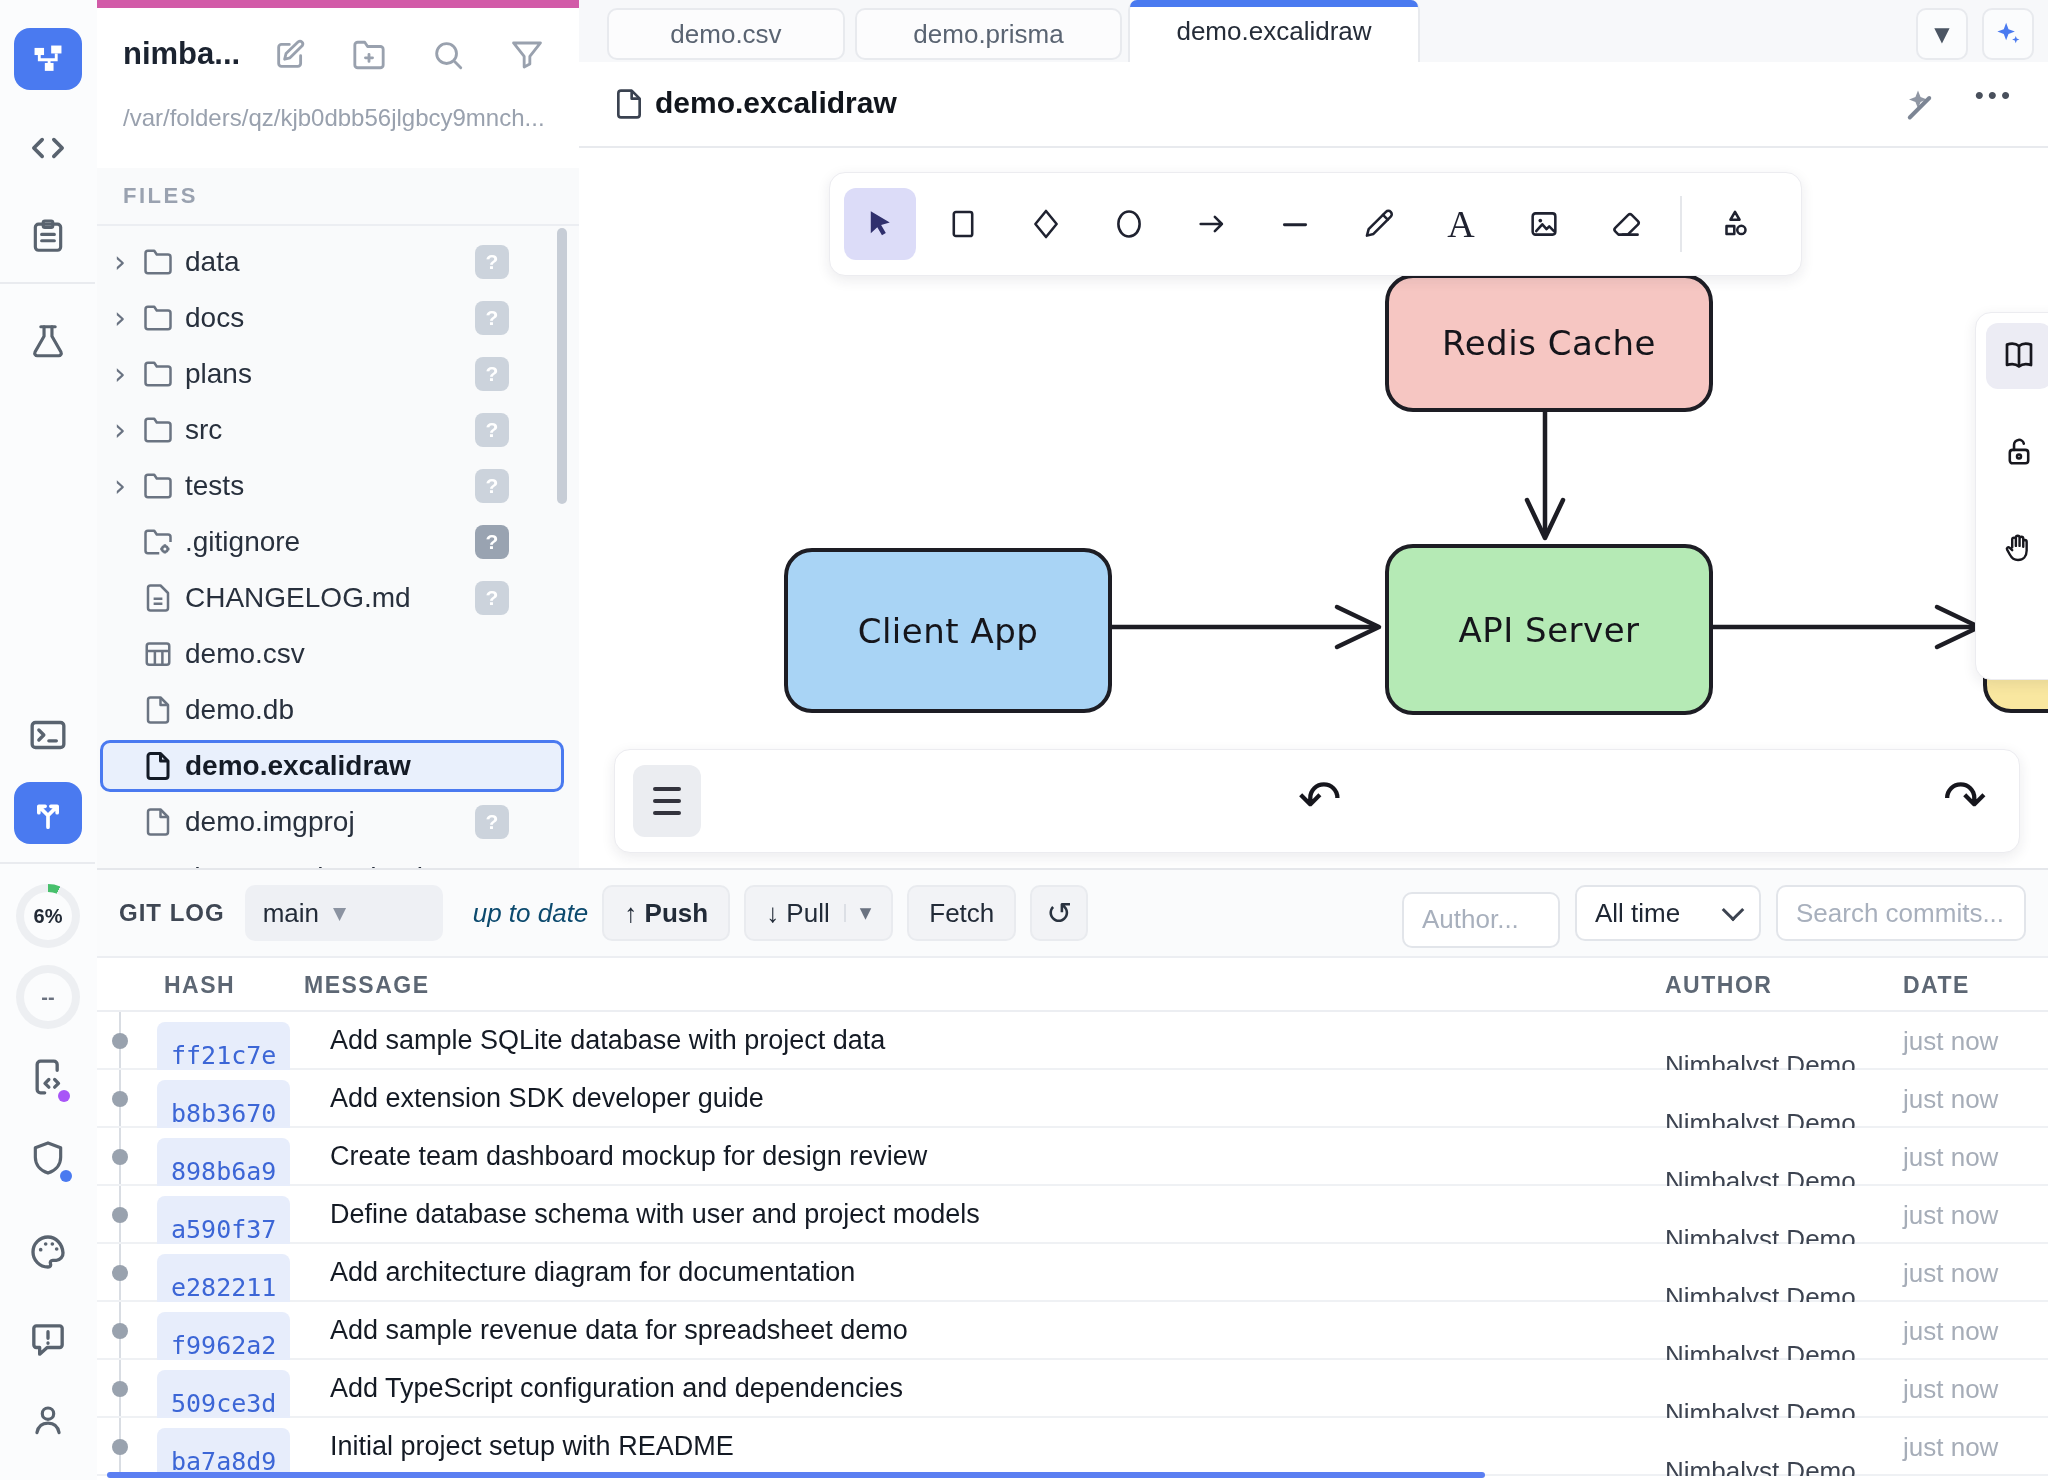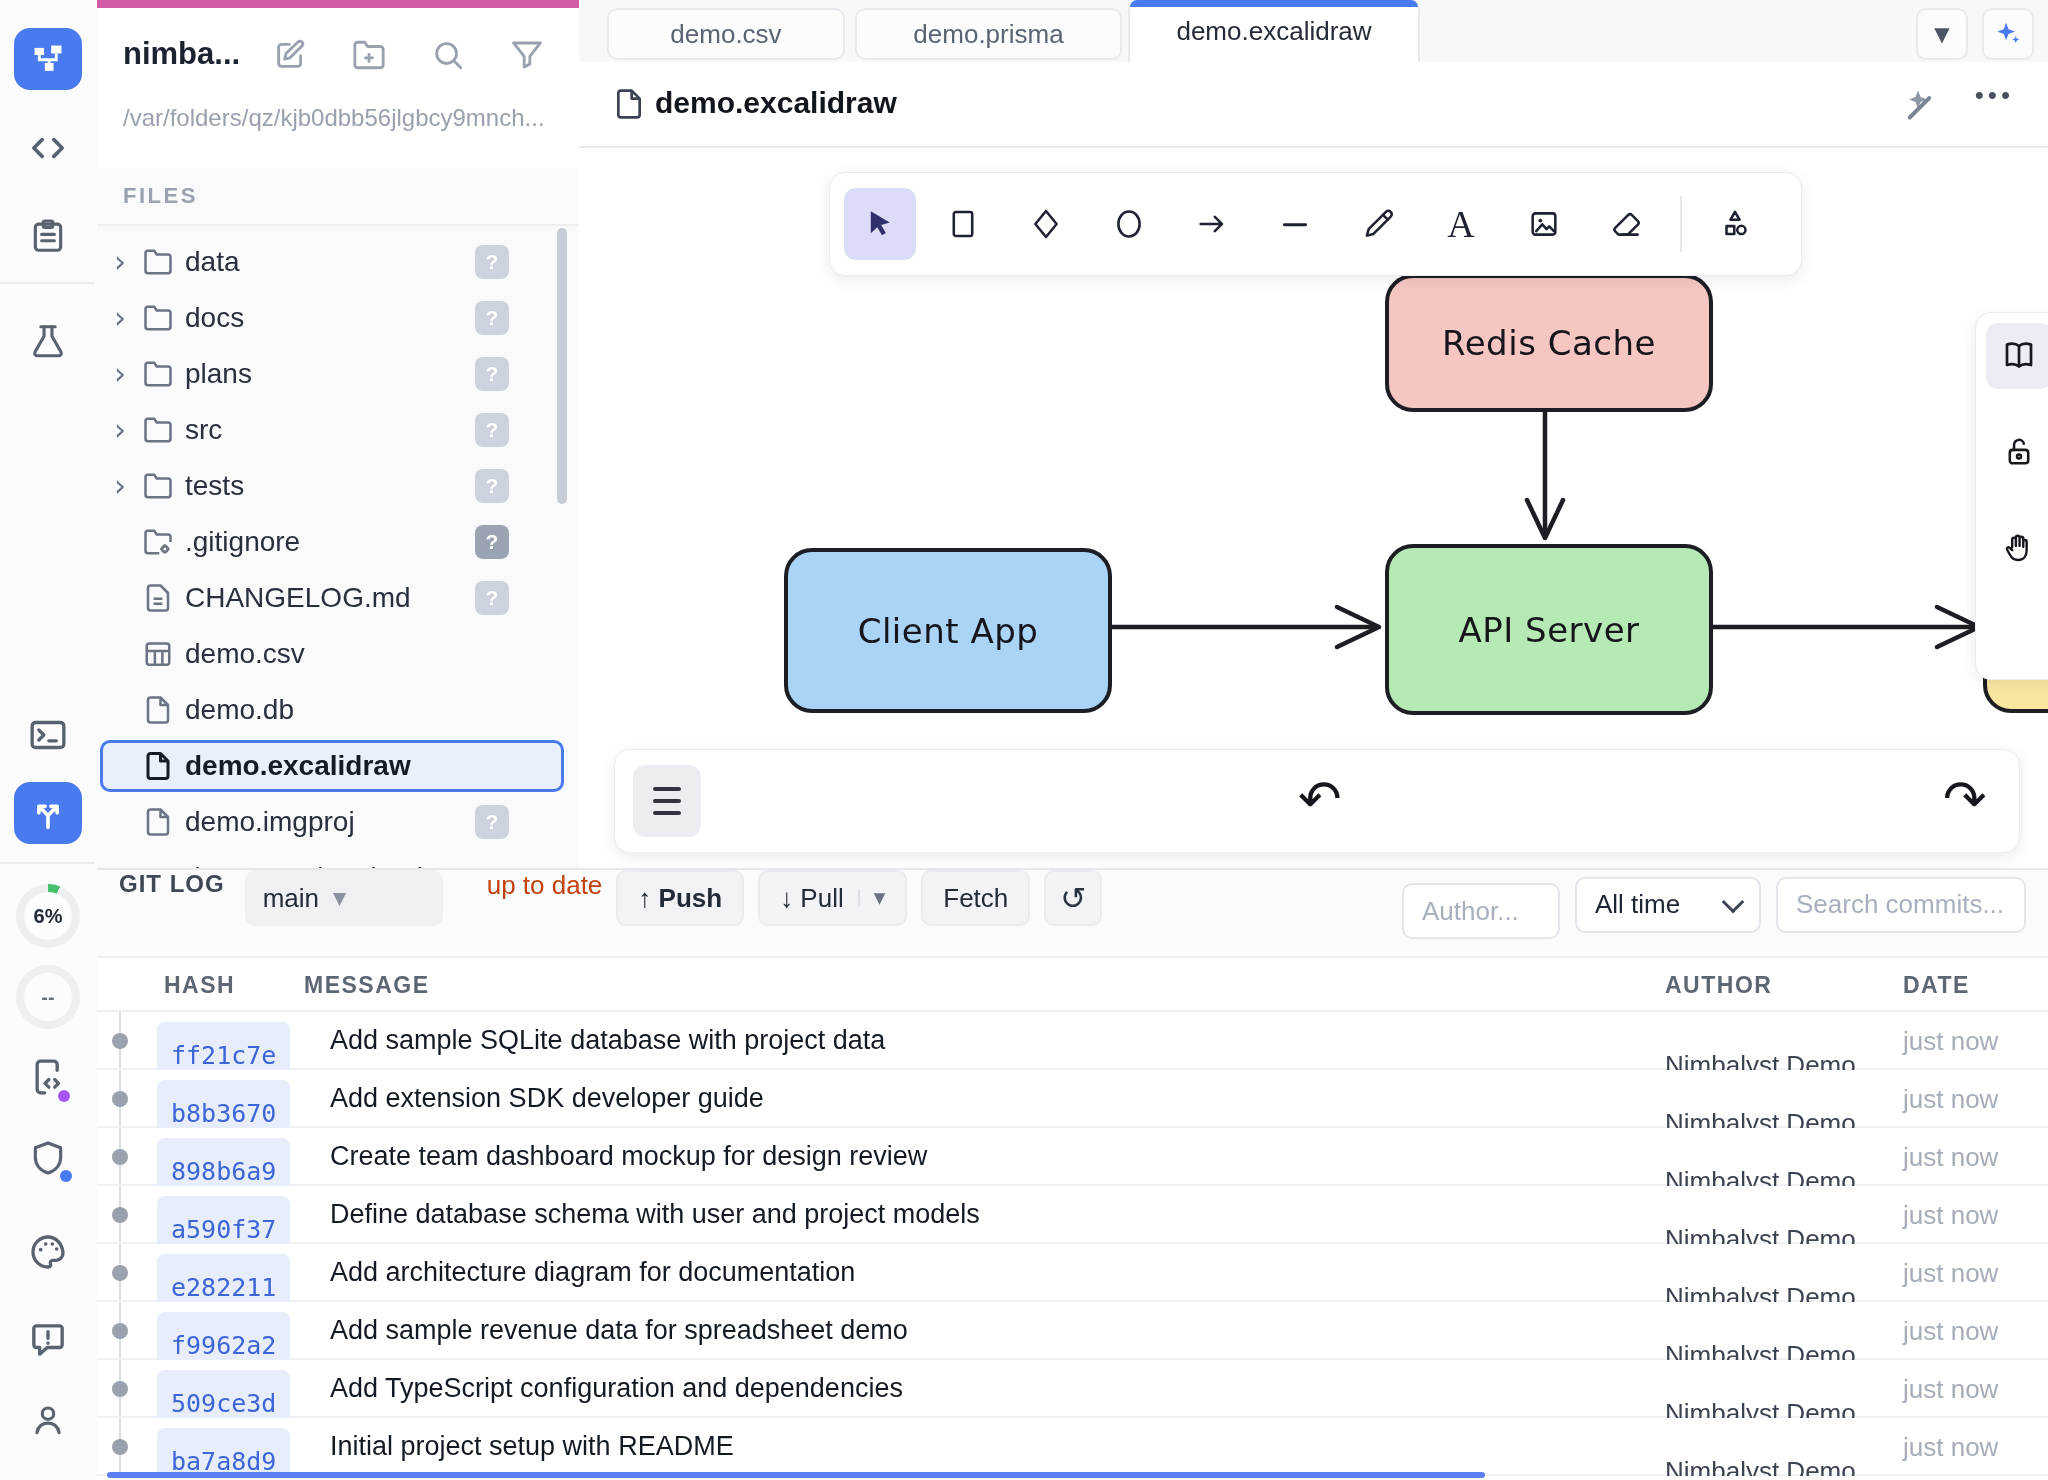--- a/index.html
+++ b/index.html
@@ -69,26 +69,26 @@
   .sideitem.active{background:#ececf4;}
   .bottombar{position:absolute;left:35px;top:601px;width:1404px;height:102px;background:#fff;border:1px solid #ececf0;border-radius:16px;
     box-shadow:0 4px 14px rgba(30,30,60,.09);}
   .hambtn{position:absolute;left:18px;top:15px;width:68px;height:72px;background:#ebedf1;border-radius:12px;
     display:flex;flex-direction:column;align-items:center;justify-content:center;gap:8px;}
   .hambtn i{display:block;width:28px;height:4px;background:#33333d;border-radius:2px;}
   .histbtn{position:absolute;top:12px;font-family:"DejaVu Sans",sans-serif;font-size:52px;color:#16161d;line-height:74px;}
   
   .git{position:absolute;left:97px;top:868px;width:1951px;height:612px;background:#fff;border-top:2px solid #e5e7eb;box-sizing:border-box;}
   .githead{position:absolute;left:0;top:0;width:100%;height:88px;background:#fafbfc;border-bottom:2px solid #eceef2;
-    display:flex;align-items:flex-start;box-sizing:border-box;padding:0 22px;}
+    display:flex;align-items:center;box-sizing:border-box;padding:0 22px;}
   .gitlabel{font-size:24px;font-weight:bold;letter-spacing:1px;color:#3f4754;}
   .branchsel{margin-left:20px;width:198px;height:56px;background:#eef0f4;border-radius:10px;display:flex;align-items:center;
     padding:0 18px;box-sizing:border-box;font-size:26px;color:#222b38;}
   .branchsel .caret{margin-left:14px;font-size:17px;color:#8b93a1;font-family:"DejaVu Sans",sans-serif;}
-  .uptodate{margin-left:44px;font-size:26px;color:#c2410c;}
+  .uptodate{margin-left:30px;font-size:26px;color:#0c4a6e;font-style:italic;}
   .gbtn{margin-left:14px;height:56px;background:#f2f3f6;border:2px solid #e9ebef;border-radius:10px;display:flex;align-items:center;
     padding:0 20px;box-sizing:border-box;font-size:26px;color:#222b38;}
   .gbtn.first{font-weight:bold;}
   .gbtn .pulldrop{margin-left:14px;padding-left:14px;border-left:2px solid #dcdfe5;font-size:15px;color:#6a7280;font-family:"DejaVu Sans",sans-serif;}
   .gbtn.iconbtn{padding:0 14px;font-family:"DejaVu Sans",sans-serif;font-size:31px;color:#2a3340;}
   .gitfilters{margin-left:auto;display:flex;align-items:center;gap:15px;}
   .ginput{height:56px;border:2px solid #e2e5ea;border-radius:10px;background:#fff;display:flex;align-items:center;
     padding:0 18px;box-sizing:border-box;font-size:26px;color:#a8b0bd;}
   .gselect{height:56px;border:2px solid #e2e5ea;border-radius:10px;background:#fff;display:flex;align-items:center;justify-content:space-between;
     padding:0 18px;box-sizing:border-box;font-size:26px;color:#1e2633;}

